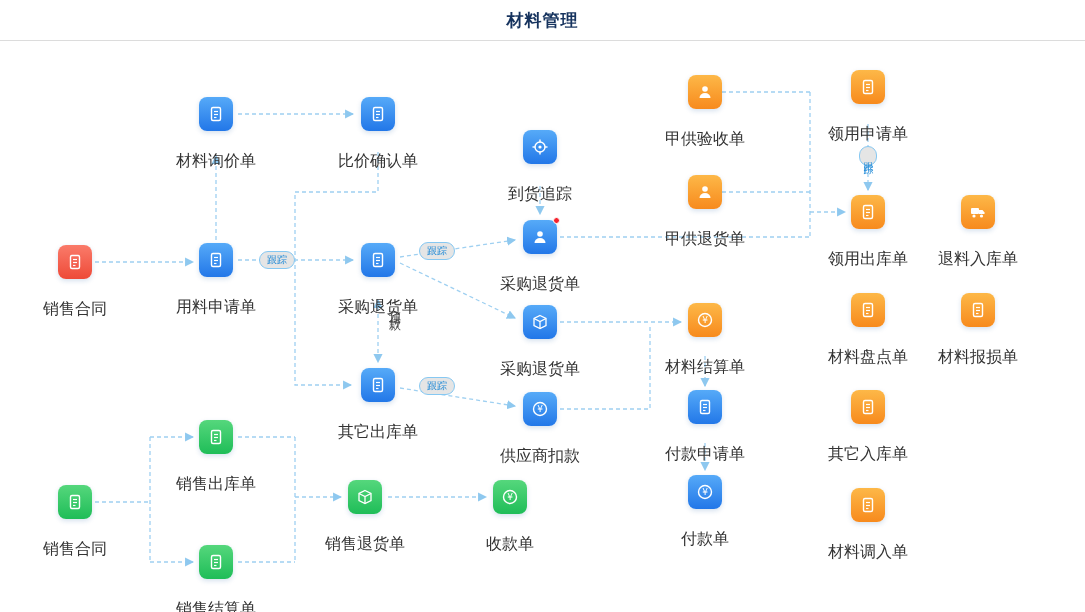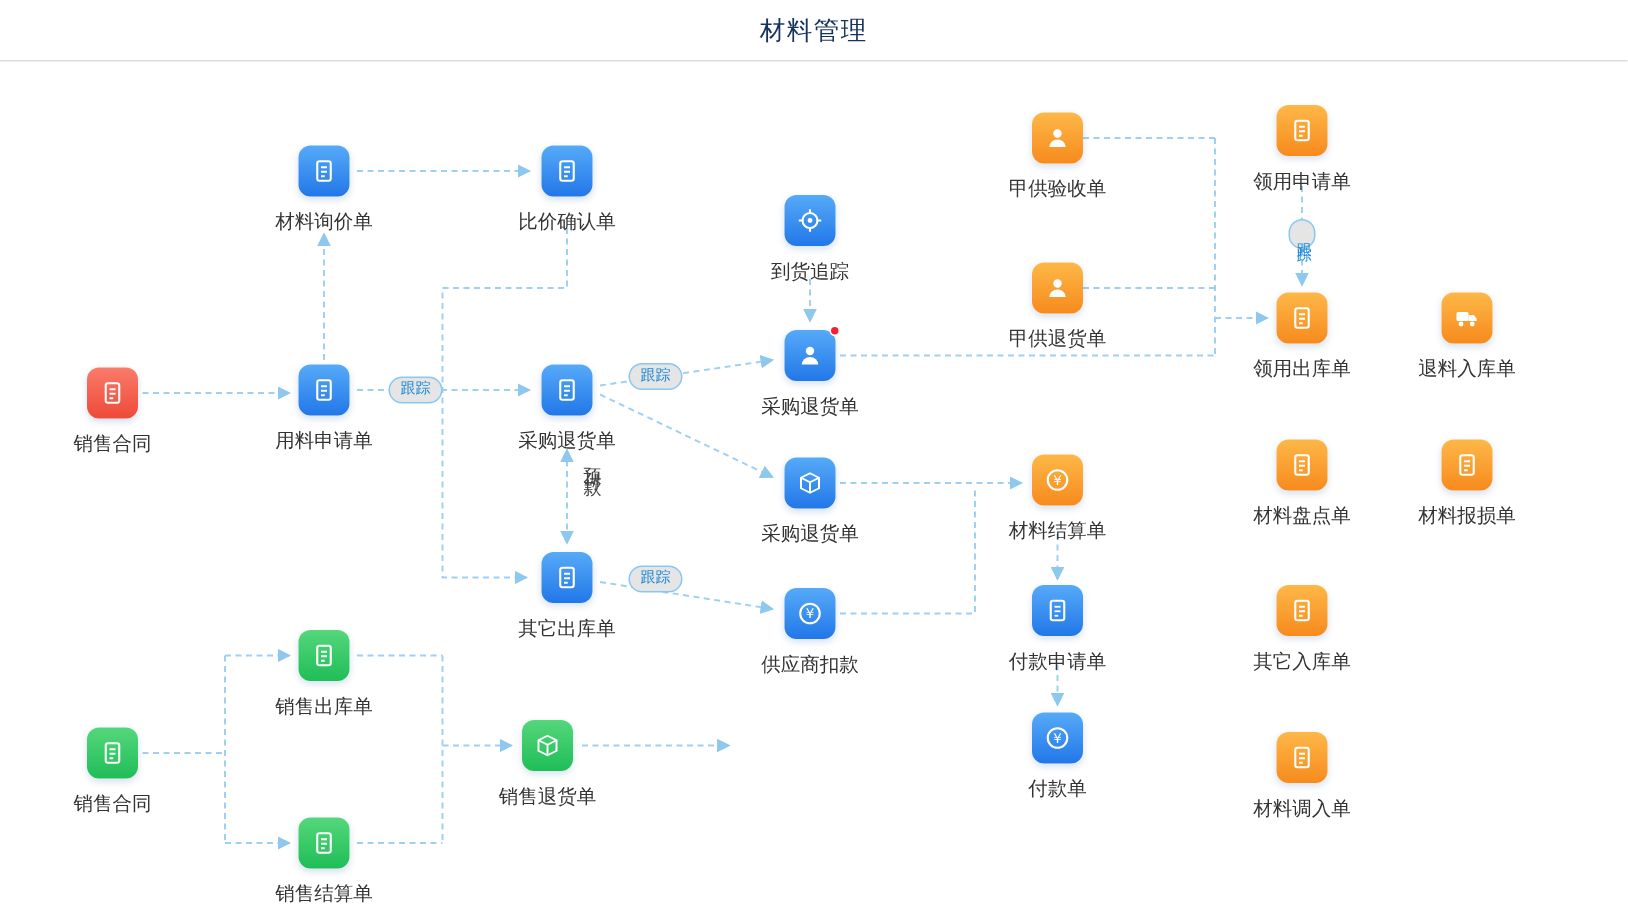--- a/index.html
+++ b/index.html
@@ -1,28 +1,28 @@
 <!DOCTYPE html>
 <html><head>
 <meta charset="utf-8">
 <style>
   *{margin:0;padding:0;box-sizing:border-box}
   html,body{background:#fff}
   body{font-family:"Liberation Sans","DejaVu Sans",sans-serif;width:1085px;height:612px;position:relative;overflow:hidden}
   .canvas{position:absolute;inset:0;background:#fff}
   .header{position:absolute;top:0;left:0;width:100%;height:41px;display:flex;align-items:center;justify-content:center;border-bottom:1px solid #dcdcdc}
-  .title{font-size:17px;font-weight:normal;color:#16335e;letter-spacing:1px}
+  .title{font-size:17px;font-weight:bold;color:#16335e;letter-spacing:1px}
   .flow-svg{position:absolute;inset:0;pointer-events:none}
   .node{position:absolute;width:96px;margin-left:-48px;display:flex;flex-direction:column;align-items:center;cursor:pointer}
   .nicon{width:34px;height:34px;border-radius:8px;display:flex;align-items:center;justify-content:center;position:relative;box-shadow:0 2px 5px rgba(30,90,160,.18)}
   .nicon.blue{background:linear-gradient(180deg,#56aaf8,#2277e8)}
   .nicon.orange{background:linear-gradient(180deg,#fdb848,#f78a1d)}
   .nicon.green{background:linear-gradient(180deg,#55d77c,#1fbd58)}
   .nicon.red{background:linear-gradient(180deg,#fa7b6a,#ee4a38)}
-  .nlabel{margin-top:8px;font-size:13px;color:#333;white-space:nowrap}
+  .nlabel{margin-top:20px;font-size:16px;color:#333;white-space:nowrap}
   .badge{position:absolute;transform:translate(-50%,-50%);background:#e5e5e5;border:1px solid #86c8f2;color:#1b87d6;font-size:10px;line-height:1;padding:3px 7px;border-radius:9px;white-space:nowrap;z-index:3}
   .badge.vert{writing-mode:vertical-rl;padding:7px 3px;letter-spacing:2px}
   .vtext{position:absolute;writing-mode:vertical-rl;font-size:12px;color:#444;letter-spacing:4px;z-index:3}
   .reddot{position:absolute;top:-3px;right:-3px;width:7px;height:7px;border-radius:50%;background:#f5222d;border:1px solid #fff}
   .glyph{display:block}
 </style>
 </head>
 <body>
 
 <div class="canvas">
@@ -313,14 +313,22 @@
     <span class="nlabel">销售结算单</span>
   </div>
   <div class="node" style="left:365px;top:480px">
     <span class="nicon green">
         <svg class="glyph" viewBox="0 0 18 18" width="18" height="18">
           <use href="#sym-box"></use>
         </svg>
       </span>
     <span class="nlabel">销售退货单</span>
   </div>
+  <div class="node" style="left:510px;top:480px">
+    <span class="nicon green">
+        <svg class="glyph" viewBox="0 0 18 18" width="18" height="18">
+          <use href="#sym-yen"></use>
+        </svg>
+      </span>
+    <span class="nlabel">收款单</span>
+  </div>
 
 </div>
 
 </body></html>

